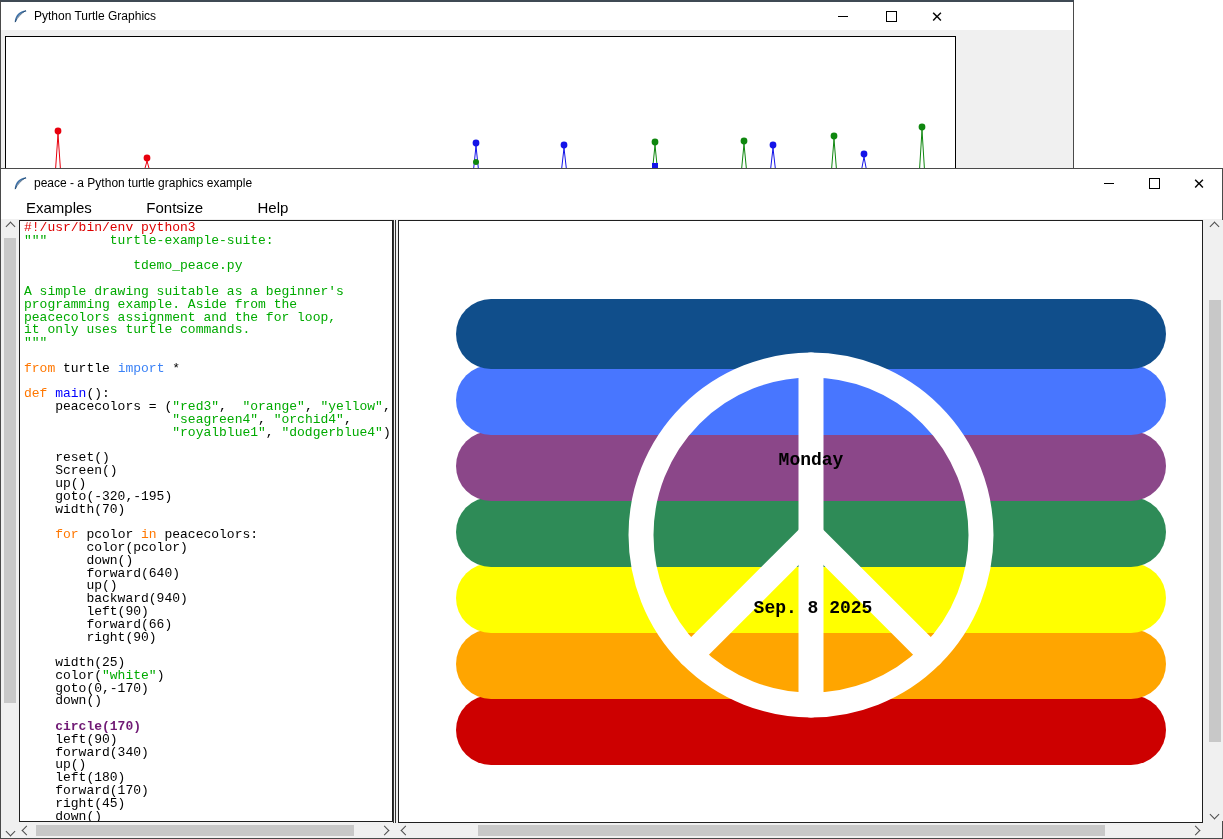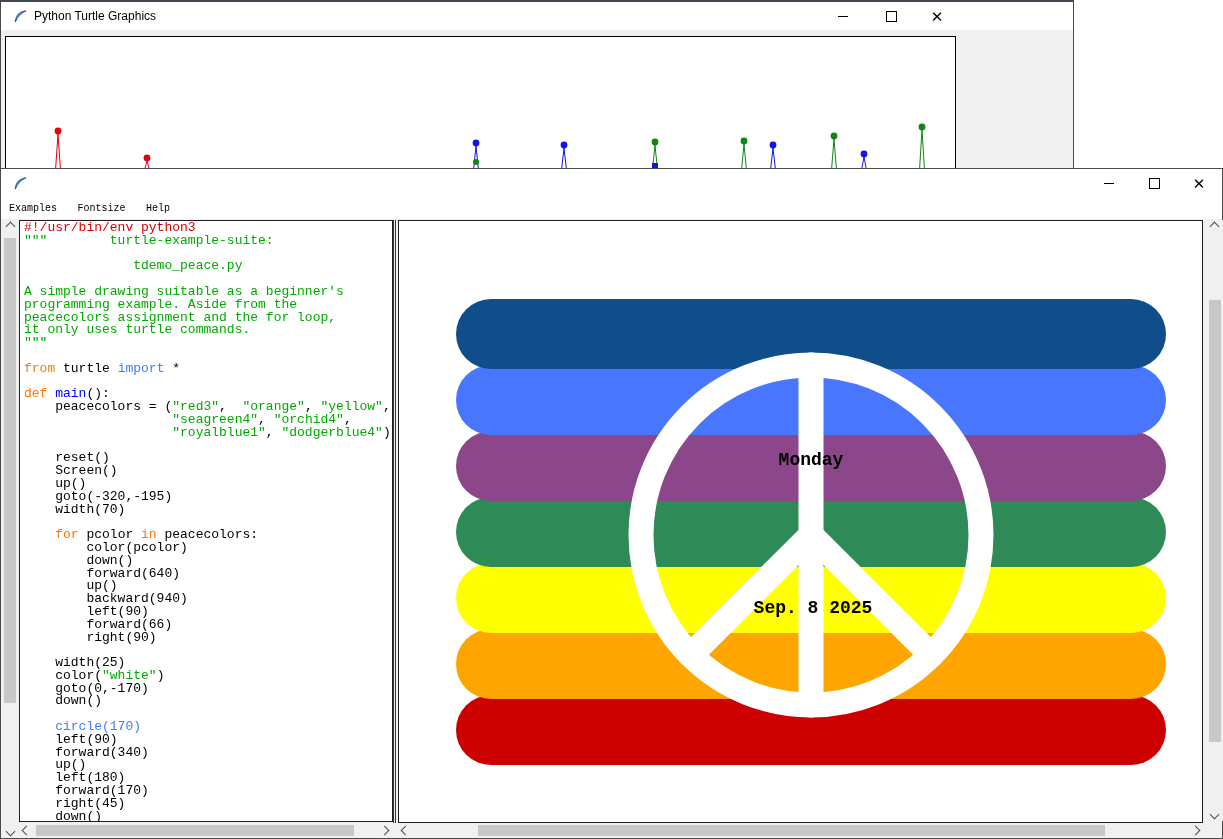--- a/index.html
+++ b/index.html
@@ -12,21 +12,21 @@
   .win-icon{position:absolute;left:12px;top:7px;width:15px;height:15px;}
   .ctl{position:absolute;top:0;width:30px;height:28px;display:flex;align-items:center;justify-content:center;}
   .glyph-min{width:10px;height:0;border-top:1px solid #000;}
   .glyph-max{width:9px;height:9px;border:1px solid #000;}
   .glyph-close{font-size:15px;color:#000;line-height:1;}
   
   #back-canvas{position:absolute;left:4px;top:34px;width:949px;height:136px;
                background:#fff;border:1px solid #000;}
   
   .menubar{position:absolute;left:0;top:28px;right:0;height:22px;background:#ffffff;}
-  .menu-item{display:inline-block;padding:0 8px;height:22px;line-height:21px;font-size:10px;color:#000;font-family:Liberation Mono, monospace;}
+  .menu-item{display:inline-block;padding:0 25px;height:22px;line-height:21px;font-size:15px;color:#000;}
   .content{position:absolute;left:0;top:50px;right:0;bottom:0;background:#f0f0f0;}
   
   .sb{position:absolute;background:#f0f0f0;}
   .sb-btn{position:absolute;display:flex;align-items:center;justify-content:center;background:#f0f0f0;}
   .sb-thumb{position:absolute;background:#c8c8c8;}
   .chev{display:inline-block;width:6px;height:6px;border-left:1.6px solid #4d4d4d;border-bottom:1.6px solid #4d4d4d;}
   .chev.up{transform:rotate(135deg);}
   .chev.down{transform:rotate(-45deg);}
   .chev.left{transform:rotate(45deg);}
   .chev.right{transform:rotate(-135deg);}
@@ -97,20 +97,21 @@
   </div>
 
   <div class="window" style="left:0;top:168px;width:1223px;height:671px;">
     <div class="titlebar">
       <span class="win-icon">
         <svg width="15" height="15" viewBox="0 0 16 16">
           <path d="M13.8 1.4 C7 2.2 2.6 6.6 1.8 13.4 L3.2 14.2 C3.6 8.6 7.4 3.8 14.2 2.6 Z" fill="#3a6ea5"></path>
           <path d="M2.2 14 C5 8.4 9 4.4 13.6 1.8" stroke="#1d3d5c" stroke-width="0.8" fill="none"></path>
         </svg>
       </span>
+      <span class="title-text">peace - a Python turtle graphics example</span>
       <span class="ctl" style="left:1093px;">
           <span class="glyph-min"></span>
         </span>
       <span class="ctl" style="left:1138px;">
           <span class="glyph-max"></span>
         </span>
       <span class="ctl" style="left:1183px;">
           <span class="glyph-close">✕</span>
         </span>
     </div>
@@ -167,21 +168,21 @@
             <div class="code-line"><span style="color: rgb(0, 0, 0);">        backward(940)</span></div>
             <div class="code-line"><span style="color: rgb(0, 0, 0);">        left(90)</span></div>
             <div class="code-line"><span style="color: rgb(0, 0, 0);">        forward(66)</span></div>
             <div class="code-line"><span style="color: rgb(0, 0, 0);">        right(90)</span></div>
             <div class="code-line">&nbsp;</div>
             <div class="code-line"><span style="color: rgb(0, 0, 0);">    width(25)</span></div>
             <div class="code-line"><span style="color: rgb(0, 0, 0);">    color(</span><span style="color: rgb(0, 170, 0);">"white"</span><span style="color: rgb(0, 0, 0);">)</span></div>
             <div class="code-line"><span style="color: rgb(0, 0, 0);">    goto(0,-170)</span></div>
             <div class="code-line"><span style="color: rgb(0, 0, 0);">    down()</span></div>
             <div class="code-line">&nbsp;</div>
-            <div class="code-line"><span style="color: #3b82f6;">    circle(170)</span></div>
+            <div class="code-line"><span style="color: #701a75; font-weight: bold;">    circle(170)</span></div>
             <div class="code-line"><span style="color: rgb(0, 0, 0);">    left(90)</span></div>
             <div class="code-line"><span style="color: rgb(0, 0, 0);">    forward(340)</span></div>
             <div class="code-line"><span style="color: rgb(0, 0, 0);">    up()</span></div>
             <div class="code-line"><span style="color: rgb(0, 0, 0);">    left(180)</span></div>
             <div class="code-line"><span style="color: rgb(0, 0, 0);">    forward(170)</span></div>
             <div class="code-line"><span style="color: rgb(0, 0, 0);">    right(45)</span></div>
             <div class="code-line"><span style="color: rgb(0, 0, 0);">    down()</span></div>
           </div>
       </div>
 

